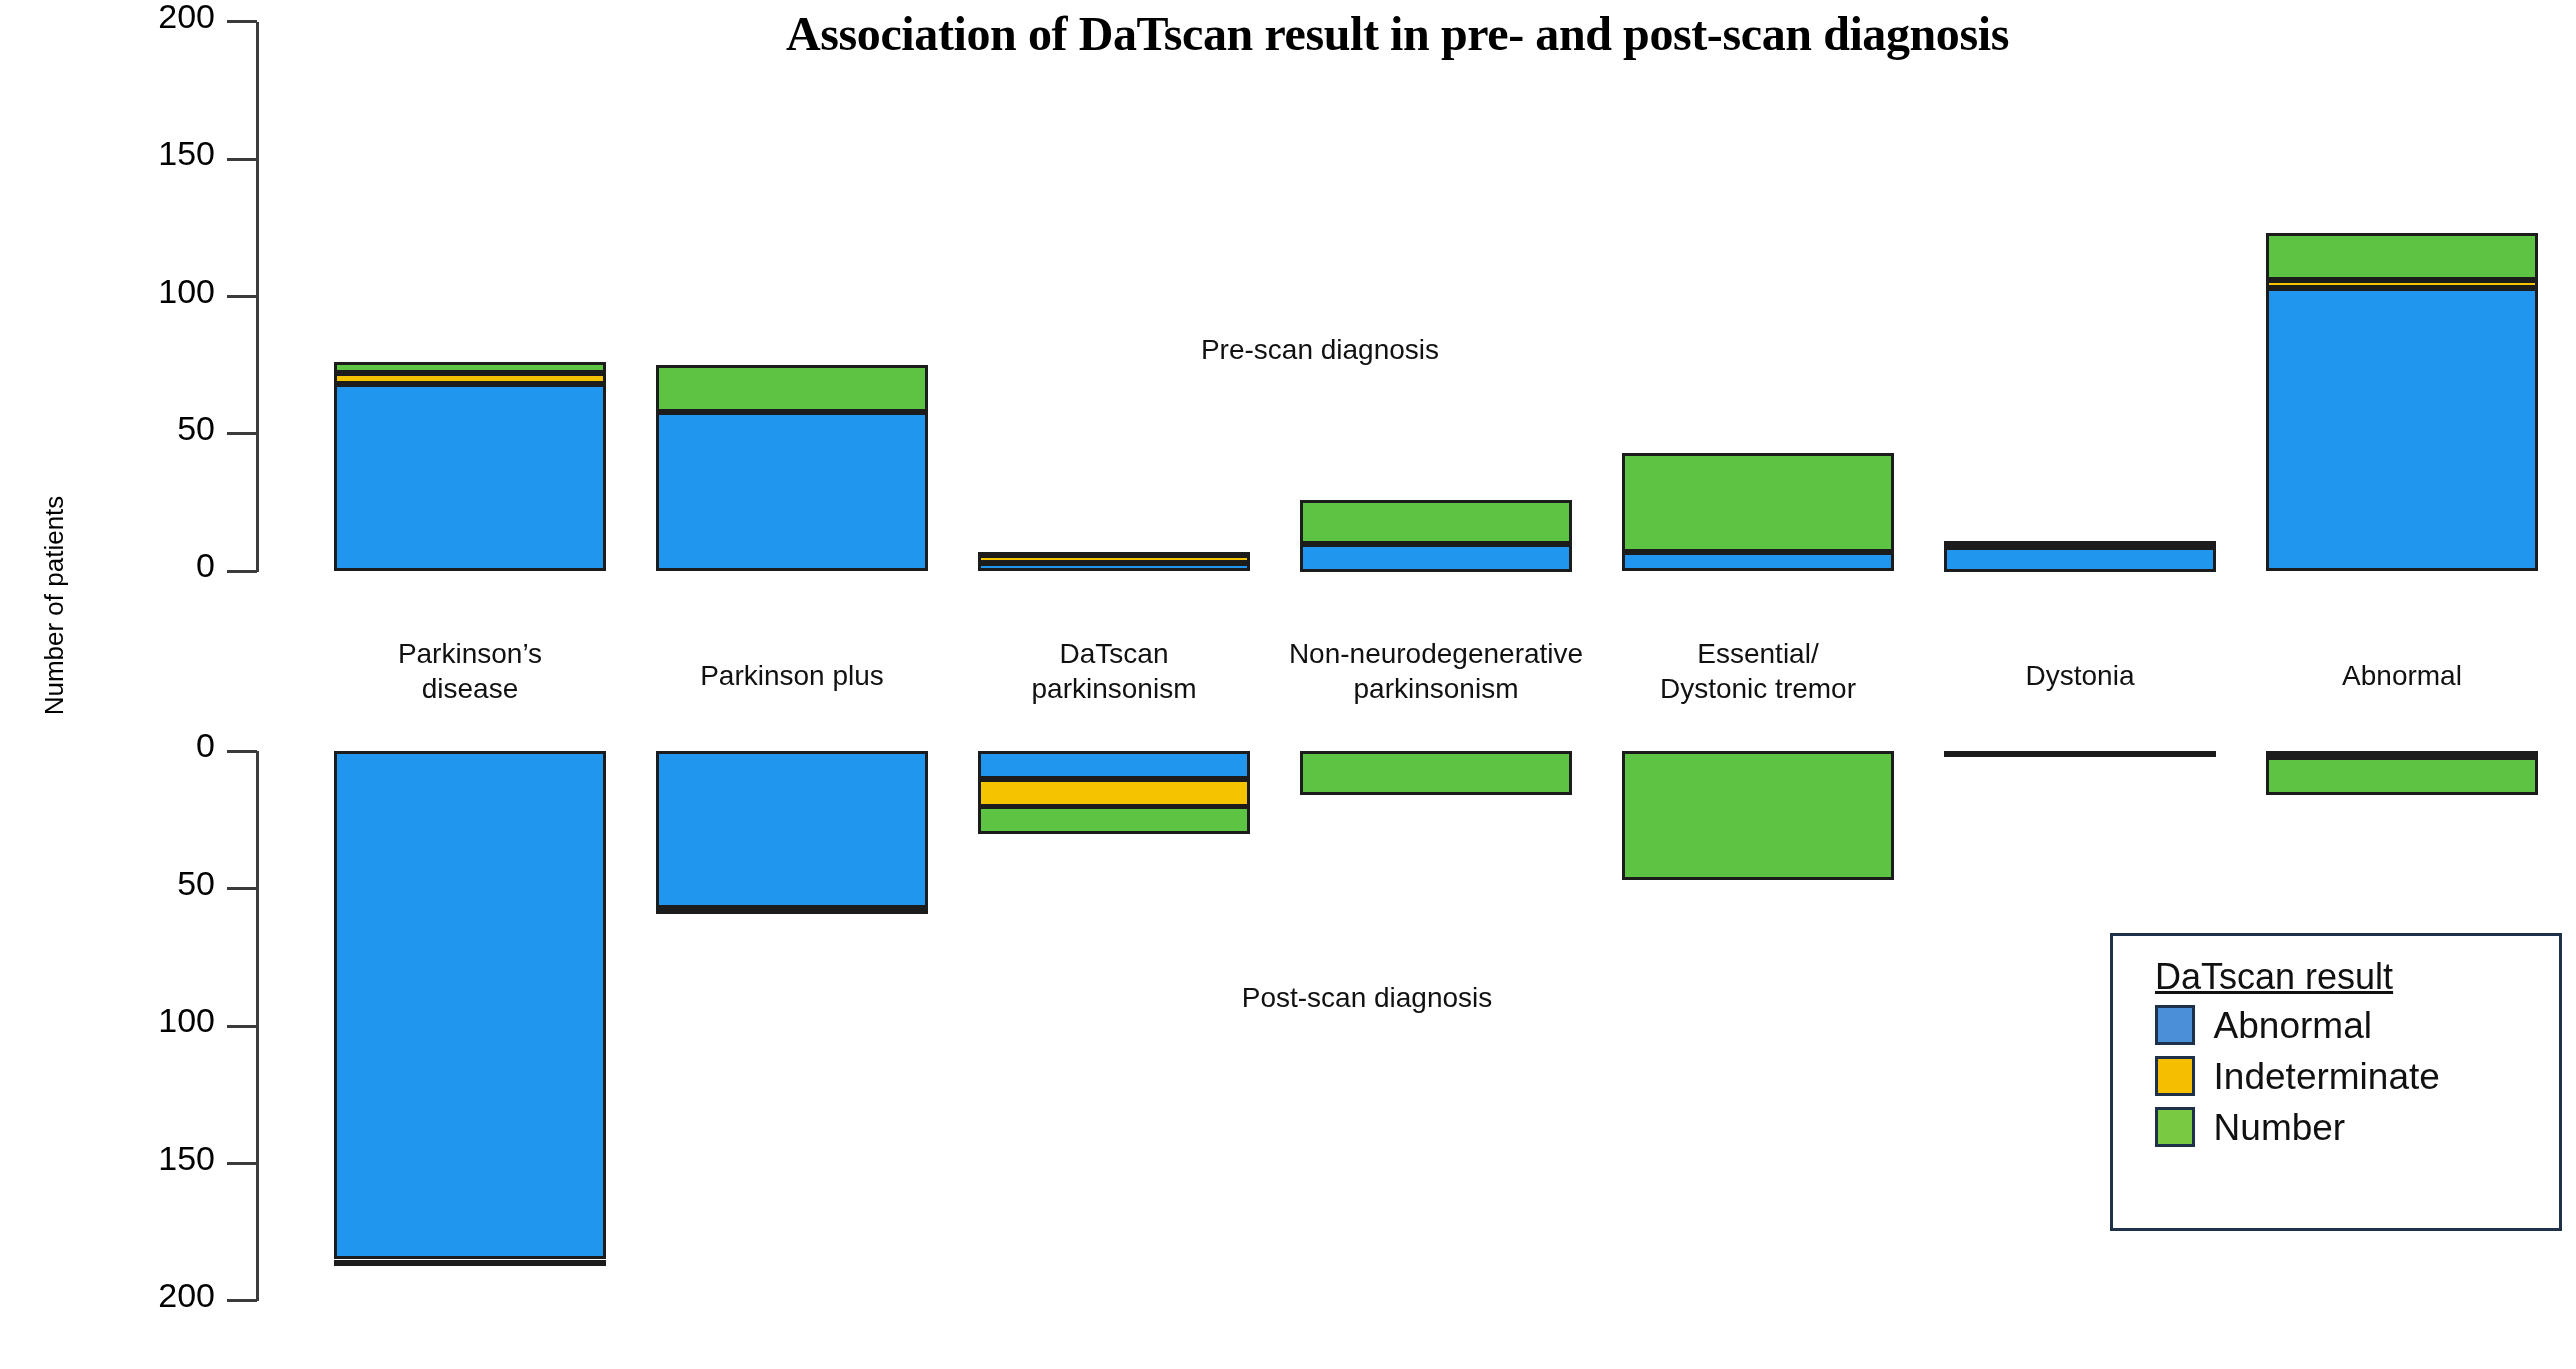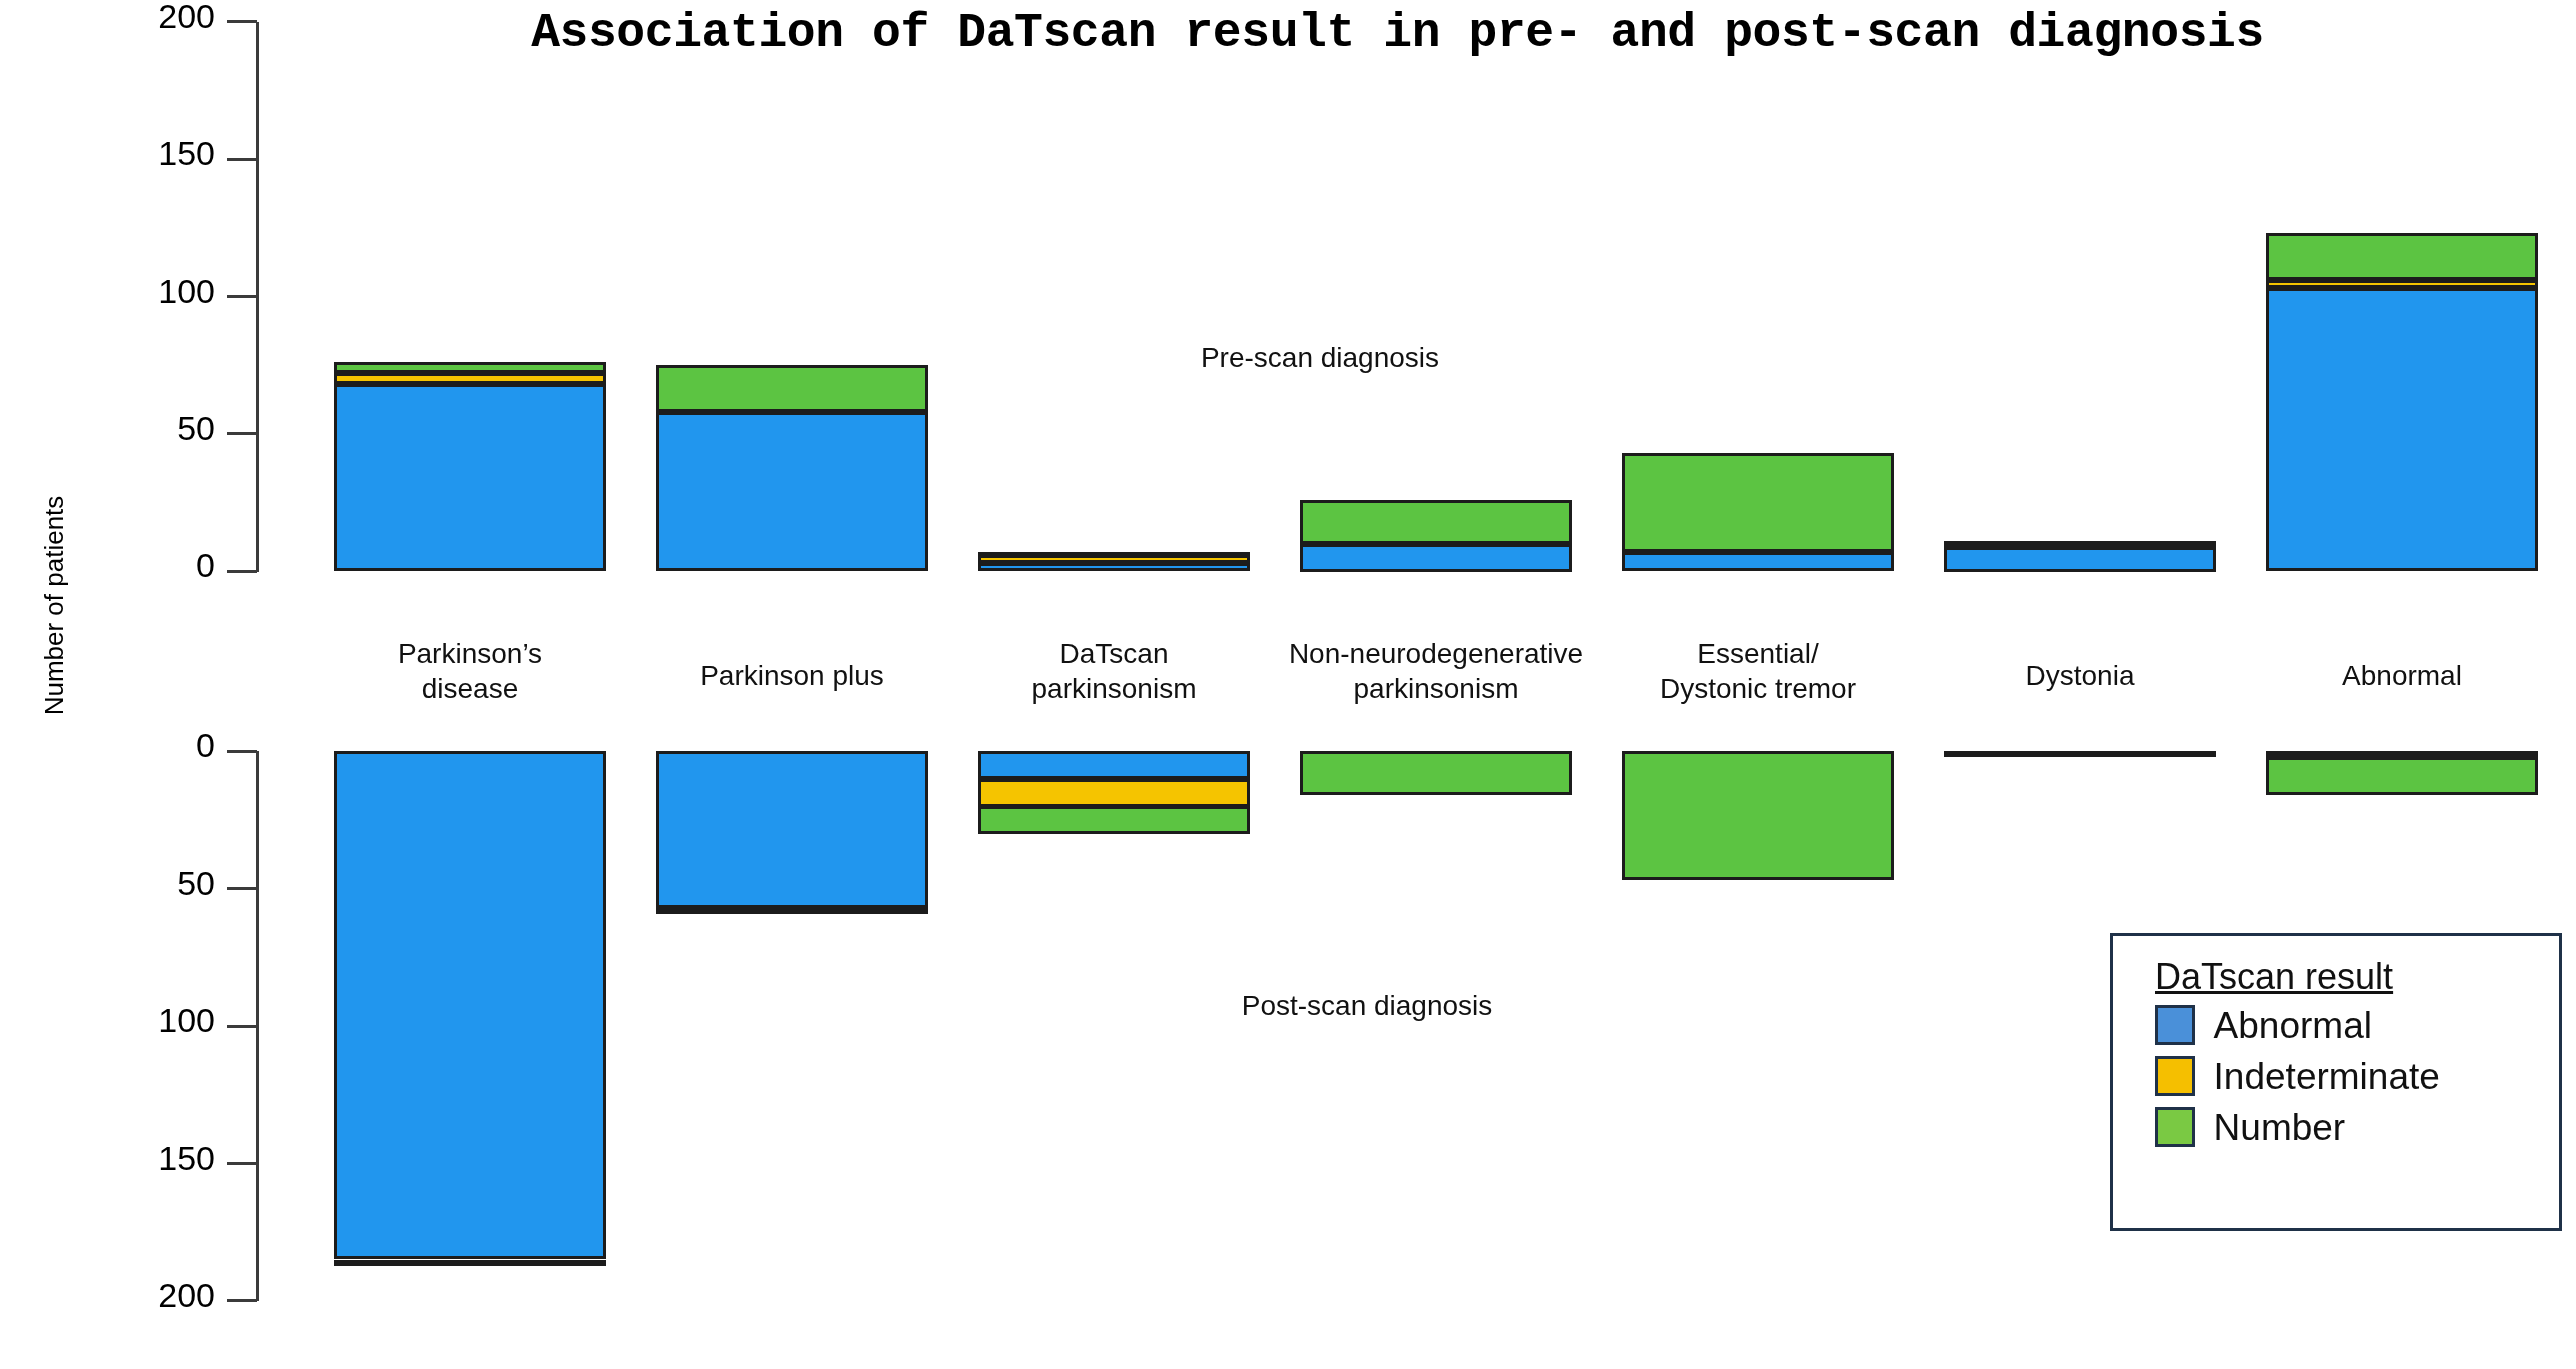--- a/index.html
+++ b/index.html
@@ -4,21 +4,21 @@
 <style>
   html,body{margin:0;padding:0;background:#ffffff;}
   body{width:2576px;height:1369px;font-family:"Liberation Sans",sans-serif;position:relative;overflow:hidden;}
 
   #figure{position:absolute;inset:0;}
 
   
   #chart-title{
     position:absolute;left:466px;top:6.2px;width:1863px;
     text-align:center;font-size:48px;font-weight:bold;color:#000;
-    letter-spacing:-0.4px;font-family:Liberation Mono, monospace;
+    letter-spacing:-0.4px;font-family:Liberation Serif, serif;
   }
 
   
   #y-axis-label{
     position:absolute;left:-140px;top:590px;width:388px;
     transform:rotate(-90deg);text-align:center;
     font-size:26px;color:#000;
   }
 
   
@@ -35,21 +35,21 @@
   .seg.indeterminate{background:#f5c400;}
   .seg.normal{background:#5cc442;}
 
   
   .cat-label{
     position:absolute;width:334px;text-align:center;
     font-size:28px;line-height:1.25;color:#111;
   }
 
   
-  .section-note{position:absolute;font-size:28px;color:#111;text-align:center;width:466px;margin-top:8px;}
+  .section-note{position:absolute;font-size:28px;color:#111;text-align:center;width:466px;}
   #note-pre{left:1087px;top:334px;}
   #note-post{left:1134px;top:982px;}
 
   
   #legend{
     position:absolute;left:2110px;top:933px;width:452px;height:298px;
     border:3.9px solid #1f3148;background:#ffffff;box-sizing:border-box;
     padding:20px 0 0 42px;
   }
   #legend-title{

